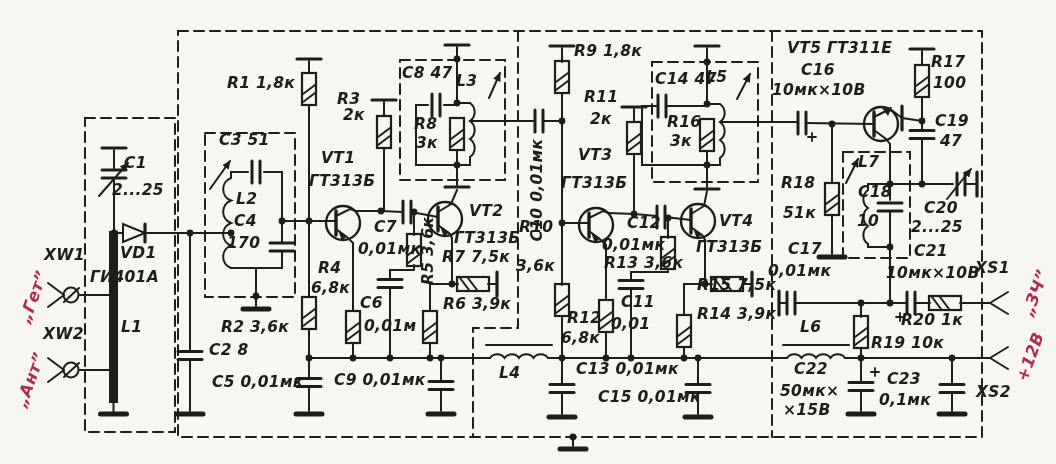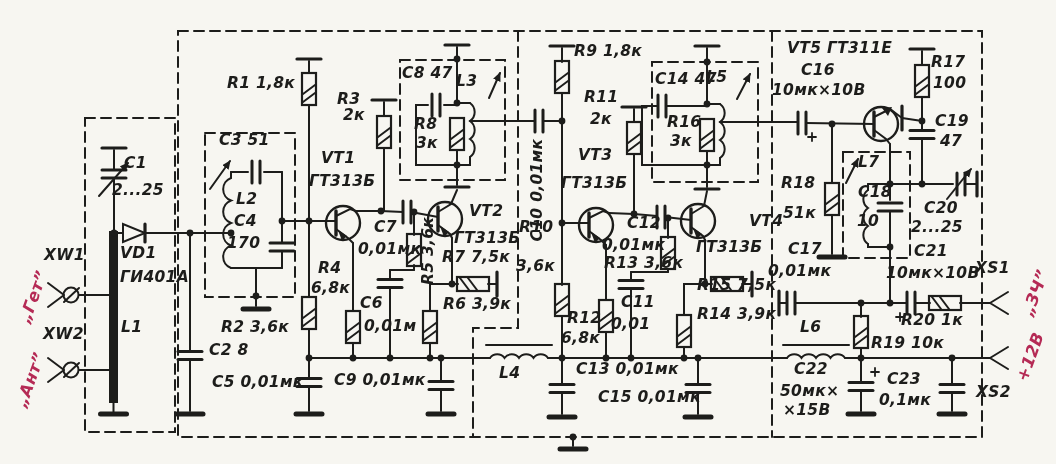--- a/index.html
+++ b/index.html
@@ -471,21 +471,21 @@
   </g>
 </svg>
 
 <div class="lbl" style="left:44px;top:248px">XW1</div>
 <div class="lbl" style="left:43px;top:327px">XW2</div>
 <div class="lbl red rot" style="left:34px;top:297px">„Гет”</div>
 <div class="lbl red rot" style="left:31px;top:380px">„Ант”</div>
 <div class="lbl" style="left:124px;top:156px">C1</div>
 <div class="lbl" style="left:112px;top:183px">2...25</div>
 <div class="lbl" style="left:120px;top:246px">VD1</div>
-<div class="lbl" style="left:120px;top:270px">ГИ401А</div>
+<div class="lbl" style="left:90px;top:270px">ГИ401А</div>
 <div class="lbl" style="left:121px;top:320px">L1</div>
 
 <div class="lbl" style="left:227px;top:76px">R1  1,8к</div>
 <div class="lbl" style="left:219px;top:133px">C3  51</div>
 <div class="lbl" style="left:236px;top:192px">L2</div>
 <div class="lbl" style="left:234px;top:214px">C4</div>
 <div class="lbl" style="left:227px;top:236px">170</div>
 <div class="lbl" style="left:221px;top:320px">R2  3,6к</div>
 <div class="lbl" style="left:209px;top:343px">C2  8</div>
 <div class="lbl" style="left:212px;top:375px">C5  0,01мк</div>
@@ -523,21 +523,21 @@
 <div class="lbl" style="left:706px;top:70px">L5</div>
 <div class="lbl" style="left:667px;top:115px">R16</div>
 <div class="lbl" style="left:670px;top:134px">3к</div>
 <div class="lbl" style="left:627px;top:216px">C12</div>
 <div class="lbl" style="left:602px;top:238px">0,01мк</div>
 <div class="lbl" style="left:604px;top:256px">R13 3,6к</div>
 <div class="lbl" style="left:621px;top:295px">C11</div>
 <div class="lbl" style="left:611px;top:317px">0,01</div>
 <div class="lbl" style="left:567px;top:311px">R12</div>
 <div class="lbl" style="left:561px;top:331px">6,8к</div>
-<div class="lbl" style="left:749px;top:214px">VT4</div>
+<div class="lbl" style="left:719px;top:214px">VT4</div>
 <div class="lbl" style="left:696px;top:240px">ГТ313Б</div>
 <div class="lbl" style="left:697px;top:278px">R15  7,5к</div>
 <div class="lbl" style="left:697px;top:307px">R14  3,9к</div>
 <div class="lbl" style="left:576px;top:362px">C13  0,01мк</div>
 <div class="lbl" style="left:598px;top:390px">C15  0,01мк</div>
 
 <div class="lbl" style="left:787px;top:41px">VT5  ГТ311Е</div>
 <div class="lbl" style="left:801px;top:63px">C16</div>
 <div class="lbl" style="left:772px;top:83px">10мк×10В</div>
 <div class="lbl" style="left:931px;top:55px">R17</div>

